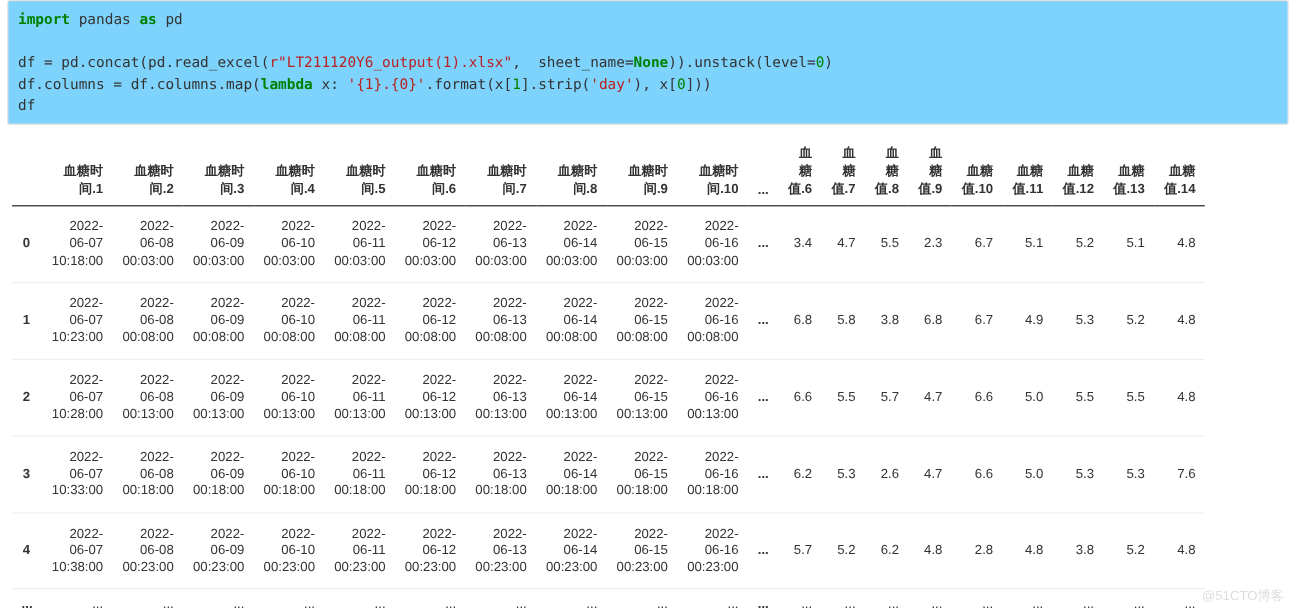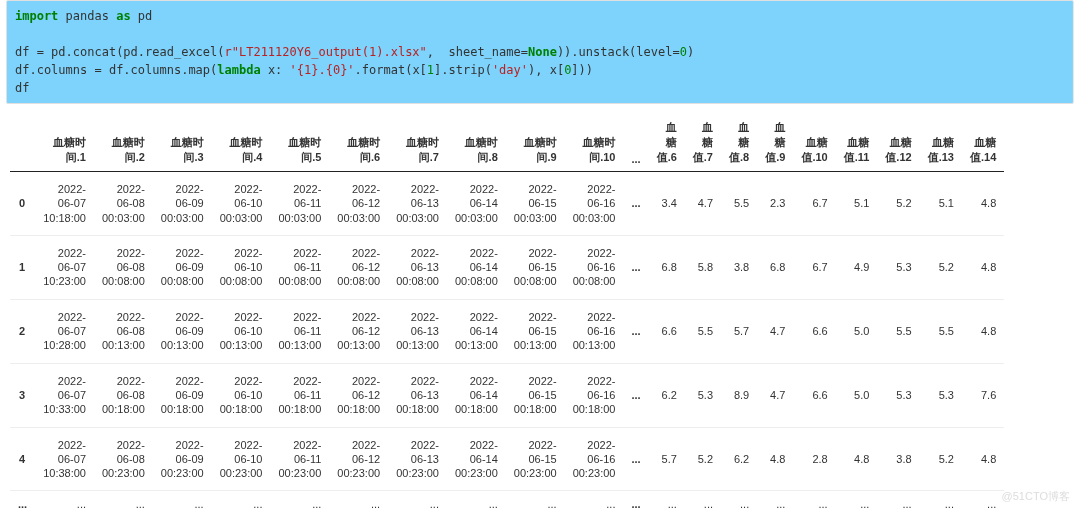--- a/index.html
+++ b/index.html
@@ -138,21 +138,21 @@
             <td>2022-<br>06-10<br>00:18:00</td>
             <td>2022-<br>06-11<br>00:18:00</td>
             <td>2022-<br>06-12<br>00:18:00</td>
             <td>2022-<br>06-13<br>00:18:00</td>
             <td>2022-<br>06-14<br>00:18:00</td>
             <td>2022-<br>06-15<br>00:18:00</td>
             <td>2022-<br>06-16<br>00:18:00</td>
             <td class="dots">...</td>
             <td>6.2</td>
             <td>5.3</td>
-            <td>8.9</td>
+            <td>2.6</td>
             <td>4.7</td>
             <td>6.6</td>
             <td>5.0</td>
             <td>5.3</td>
             <td>5.3</td>
             <td>7.6</td>
           </tr>
           <tr>
             <td class="idx">4</td>
             <td>2022-<br>06-07<br>10:38:00</td>

